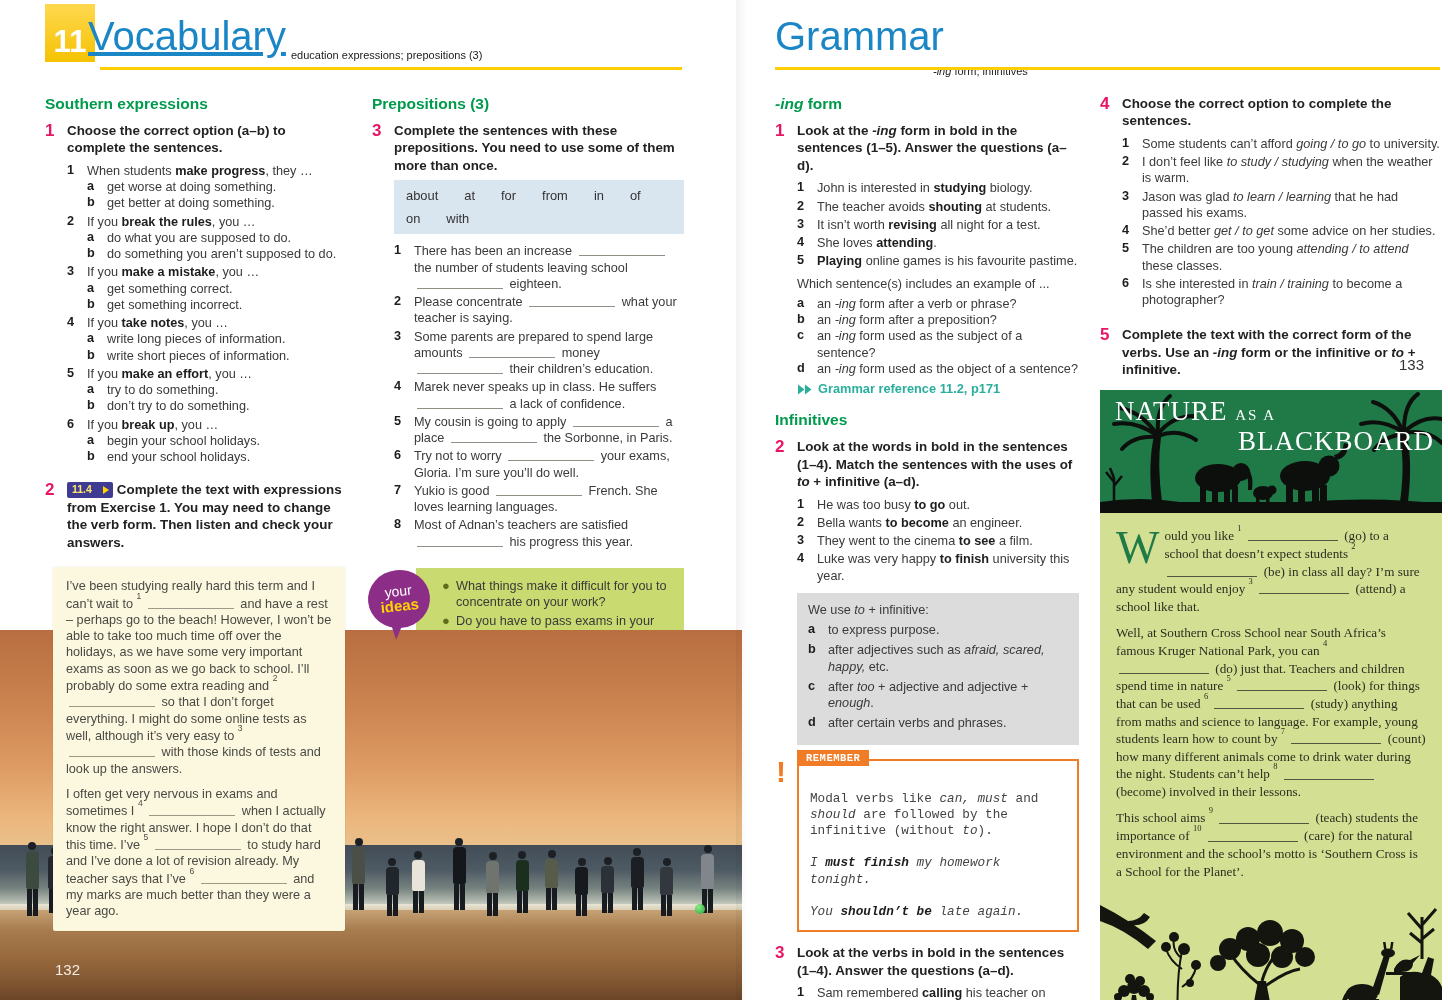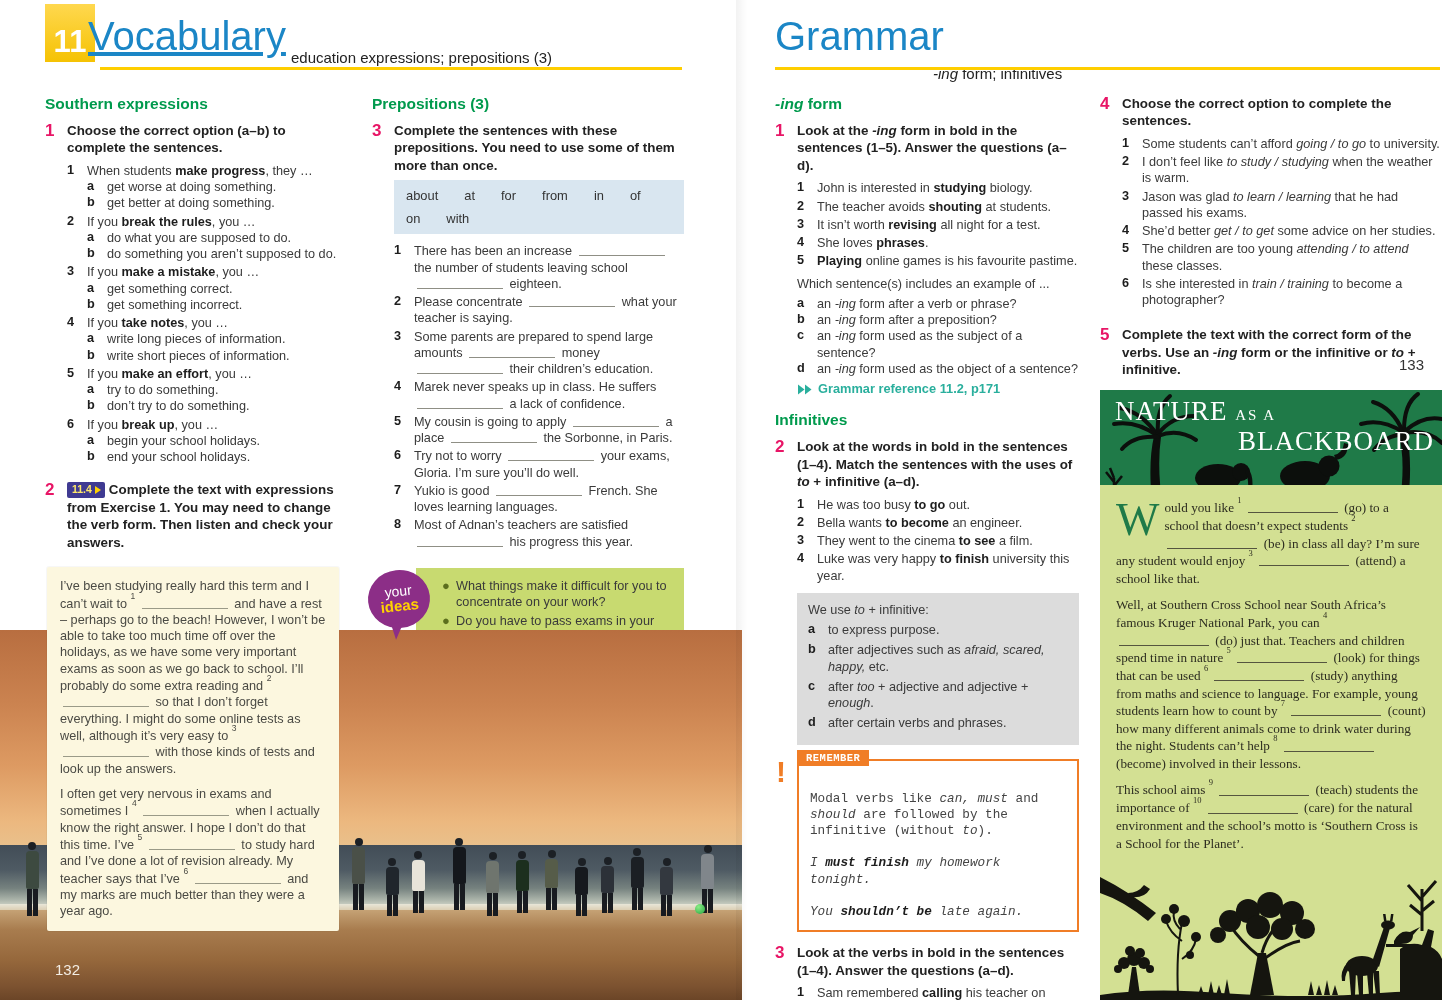--- a/index.html
+++ b/index.html
@@ -12,21 +12,21 @@
   .page{position:absolute;top:0;height:1000px;}
   .page.left{left:0;width:742px;}
   .page.right{left:742px;width:706px;}
   .gutter{position:absolute;left:736px;top:0;width:16px;height:100%;background:linear-gradient(to right,rgba(0,0,0,.05),rgba(0,0,0,0) 70%);}
 
   
   .unit-badge{position:absolute;left:45px;top:4px;width:50px;height:58px;background:linear-gradient(180deg,#ffd84f,#f5c203);color:#fff;font-size:31px;font-weight:bold;display:flex;align-items:flex-end;justify-content:center;padding-bottom:2px;}
   .big-title{position:absolute;font-size:40px;font-weight:normal;color:var(--blue);letter-spacing:0;}
   .page.left .big-title{left:88px;top:14px;text-decoration:underline;}
   .page.right .big-title{left:33px;top:14px;}
-  .subtitle{position:absolute;font-size:15px;color:#222;}
+  .subtitle{position:absolute;font-size:11px;color:#222;}
   .page.left .subtitle{left:291px;top:49px;}
   .page.right .subtitle{left:191px;top:65px;}
   .yellow-rule{position:absolute;height:3px;background:var(--yellow);top:67px;}
   .page.left .yellow-rule{left:100px;width:582px;}
   .page.right .yellow-rule{left:33px;width:665px;}
 
   
   .col{position:absolute;top:95px;}
   .col1{left:45px;width:302px;}
   .col2{left:372px;width:312px;}
@@ -40,21 +40,21 @@
   p,li{font-size:12.7px;line-height:1.28;}
   b{color:#1d1d1d;}
   .q{display:grid;grid-template-columns:20px 1fr;margin-bottom:2px;}
   .qn{font-weight:bold;color:#1d1d1d;font-size:12.7px;}
   .opt{display:grid;grid-template-columns:20px 1fr;}
   .ol{font-weight:bold;color:#1d1d1d;font-size:12.7px;}
   sup{font-size:8.5px;position:relative;top:-4px;}
   .blank{display:inline-block;width:86px;height:11px;border-bottom:1px solid #8f8f85;margin:0 3px -1px 3px;}
 
   
-  .audio-badge{display:inline-flex;align-items:center;gap:3px;background:#3f3a92;color:#ffe96a;font-size:10.5px;font-weight:bold;padding:1px 4px 1px 5px;border-radius:2px;position:relative;top:-1px;margin-right:4px;}
+  .audio-badge{display:inline-flex;align-items:center;gap:11px;background:#3f3a92;color:#ffe96a;font-size:10.5px;font-weight:bold;padding:1px 4px 1px 5px;border-radius:2px;position:relative;top:-1px;margin-right:4px;}
   .audio-badge .play{width:0;height:0;border-left:6px solid #ffd200;border-top:4px solid transparent;border-bottom:4px solid transparent;}
 
   
   .cream-box{background:#fcf7df;border-radius:2px;padding:11px 13px;width:292px;position:relative;z-index:3;box-shadow:0 0 0 1px rgba(0,0,0,.03);}
   .cream-box p{margin-bottom:9px;color:#4a4a44;}
   .cream-box p:last-child{margin-bottom:0;}
   .cream-box .blank{border-color:#9a9a88;}
 
   
   .word-box{background:#d9e6f0;padding:8px 12px;display:flex;flex-wrap:wrap;gap:8px 26px;margin-bottom:9px;}
@@ -91,21 +91,21 @@
   .use-box p{margin-bottom:4px;}
   .remember{position:relative;margin:14px 0 12px 22px;}
   .rem-bang{position:absolute;left:-21px;top:-4px;color:var(--orange);font-size:30px;font-weight:bold;}
   .rem-box{border:2px solid var(--orange);padding:14px 11px 10px 11px;font-family:Liberation Mono, monospace;}
   .rem-label{position:absolute;left:0px;top:-9px;background:var(--orange);color:#fff;font-size:10.5px;font-weight:bold;letter-spacing:.5px;padding:2px 9px;}
   .rem-box p{margin-bottom:6px;color:#444;margin-top:16px;}
   .rem-box p:last-child{margin-bottom:0;}
 
   
   .nature{position:absolute;left:0px;top:295px;width:342px;}
-  .nat-head{position:relative;height:95px;background:#1f7a48;overflow:hidden;}
+  .nat-head{position:relative;height:123px;background:#1f7a48;overflow:hidden;}
   .nat-head svg{position:absolute;inset:0;}
   .nat-title1{position:absolute;left:15px;top:6px;color:#fff;font-family:"Liberation Serif","DejaVu Serif",serif;font-size:27px;letter-spacing:1px;}
   .nat-title1 .asa{font-size:15px;letter-spacing:2px;}
   .nat-title2{position:absolute;right:8px;top:36px;color:#fff;font-family:"Liberation Serif","DejaVu Serif",serif;font-size:27px;letter-spacing:1px;}
   .nat-body{background:#d3e093;padding:14px 16px 10px 16px;font-family:"Liberation Serif","DejaVu Serif",serif;color:#2d2d20;}
   .nat-body p{font-family:inherit;font-size:13.2px;line-height:1.32;margin-bottom:9px;}
   .nat-body .blank{width:90px;border-color:#55553f;}
   .dropcap{float:left;font-family:"Liberation Serif","DejaVu Serif",serif;font-size:46px;line-height:.82;color:#1f7a48;margin:2px 5px 0 0;}
   .nat-art{position:relative;height:136px;background:#d3e093;overflow:hidden;}
 </style>
@@ -220,21 +220,21 @@
       <div class="ex" style="margin-top:14px;">
         <span class="ex-num">2</span>
         <div>
           <p class="ex-title"><span class="audio-badge">
                 <span>11.4</span>
                 <span class="play"></span>
               </span><span>Complete the text with expressions from Exercise 1. You may need to change the verb form. Then listen and check your answers.</span></p>
         </div>
       </div>
 
-      <div class="cream-box" style="margin-left:2px;">
+      <div class="cream-box" style="margin-left:8px;">
         <p>I’ve been studying really hard this term and I can’t wait to <sup>1</sup> <span class="blank"></span> and have a rest – perhaps go to the beach! However, I won’t be able to take too much time off over the holidays, as we have some very important exams as soon as we go back to school. I’ll probably do some extra reading and <sup>2</sup> <span class="blank"></span> so that I don’t forget everything. I might do some online tests as well, although it’s very easy to <sup>3</sup> <span class="blank"></span> with those kinds of tests and look up the answers.</p>
         <p>I often get very nervous in exams and sometimes I <sup>4</sup> <span class="blank"></span> when I actually know the right answer. I hope I don’t do that this time. I’ve <sup>5</sup> <span class="blank"></span> to study hard and I’ve done a lot of revision already. My teacher says that I’ve <sup>6</sup> <span class="blank"></span> and my marks are much better than they were a year ago.</p>
       </div>
     </div>
 
     <div class="col col2">
       <h2 class="sect">Prepositions (3)</h2>
 
       <div class="ex">
         <span class="ex-num">3</span>
@@ -456,21 +456,21 @@
               <div class="q">
                 <span class="qn">2</span>
                 <p>The teacher avoids <b>shouting</b> at students.</p>
               </div>
               <div class="q">
                 <span class="qn">3</span>
                 <p>It isn’t worth <b>revising</b> all night for a test.</p>
               </div>
               <div class="q">
                 <span class="qn">4</span>
-                <p>She loves <b>phrases</b>.</p>
+                <p>She loves <b>attending</b>.</p>
               </div>
               <div class="q">
                 <span class="qn">5</span>
                 <p><b>Playing</b> online games is his favourite pastime.</p>
               </div>
             </div>
           <p style="margin:6px 0 4px 0;">Which sentence(s) includes an example of ...</p>
           <div>
 
           <div class="opt">

